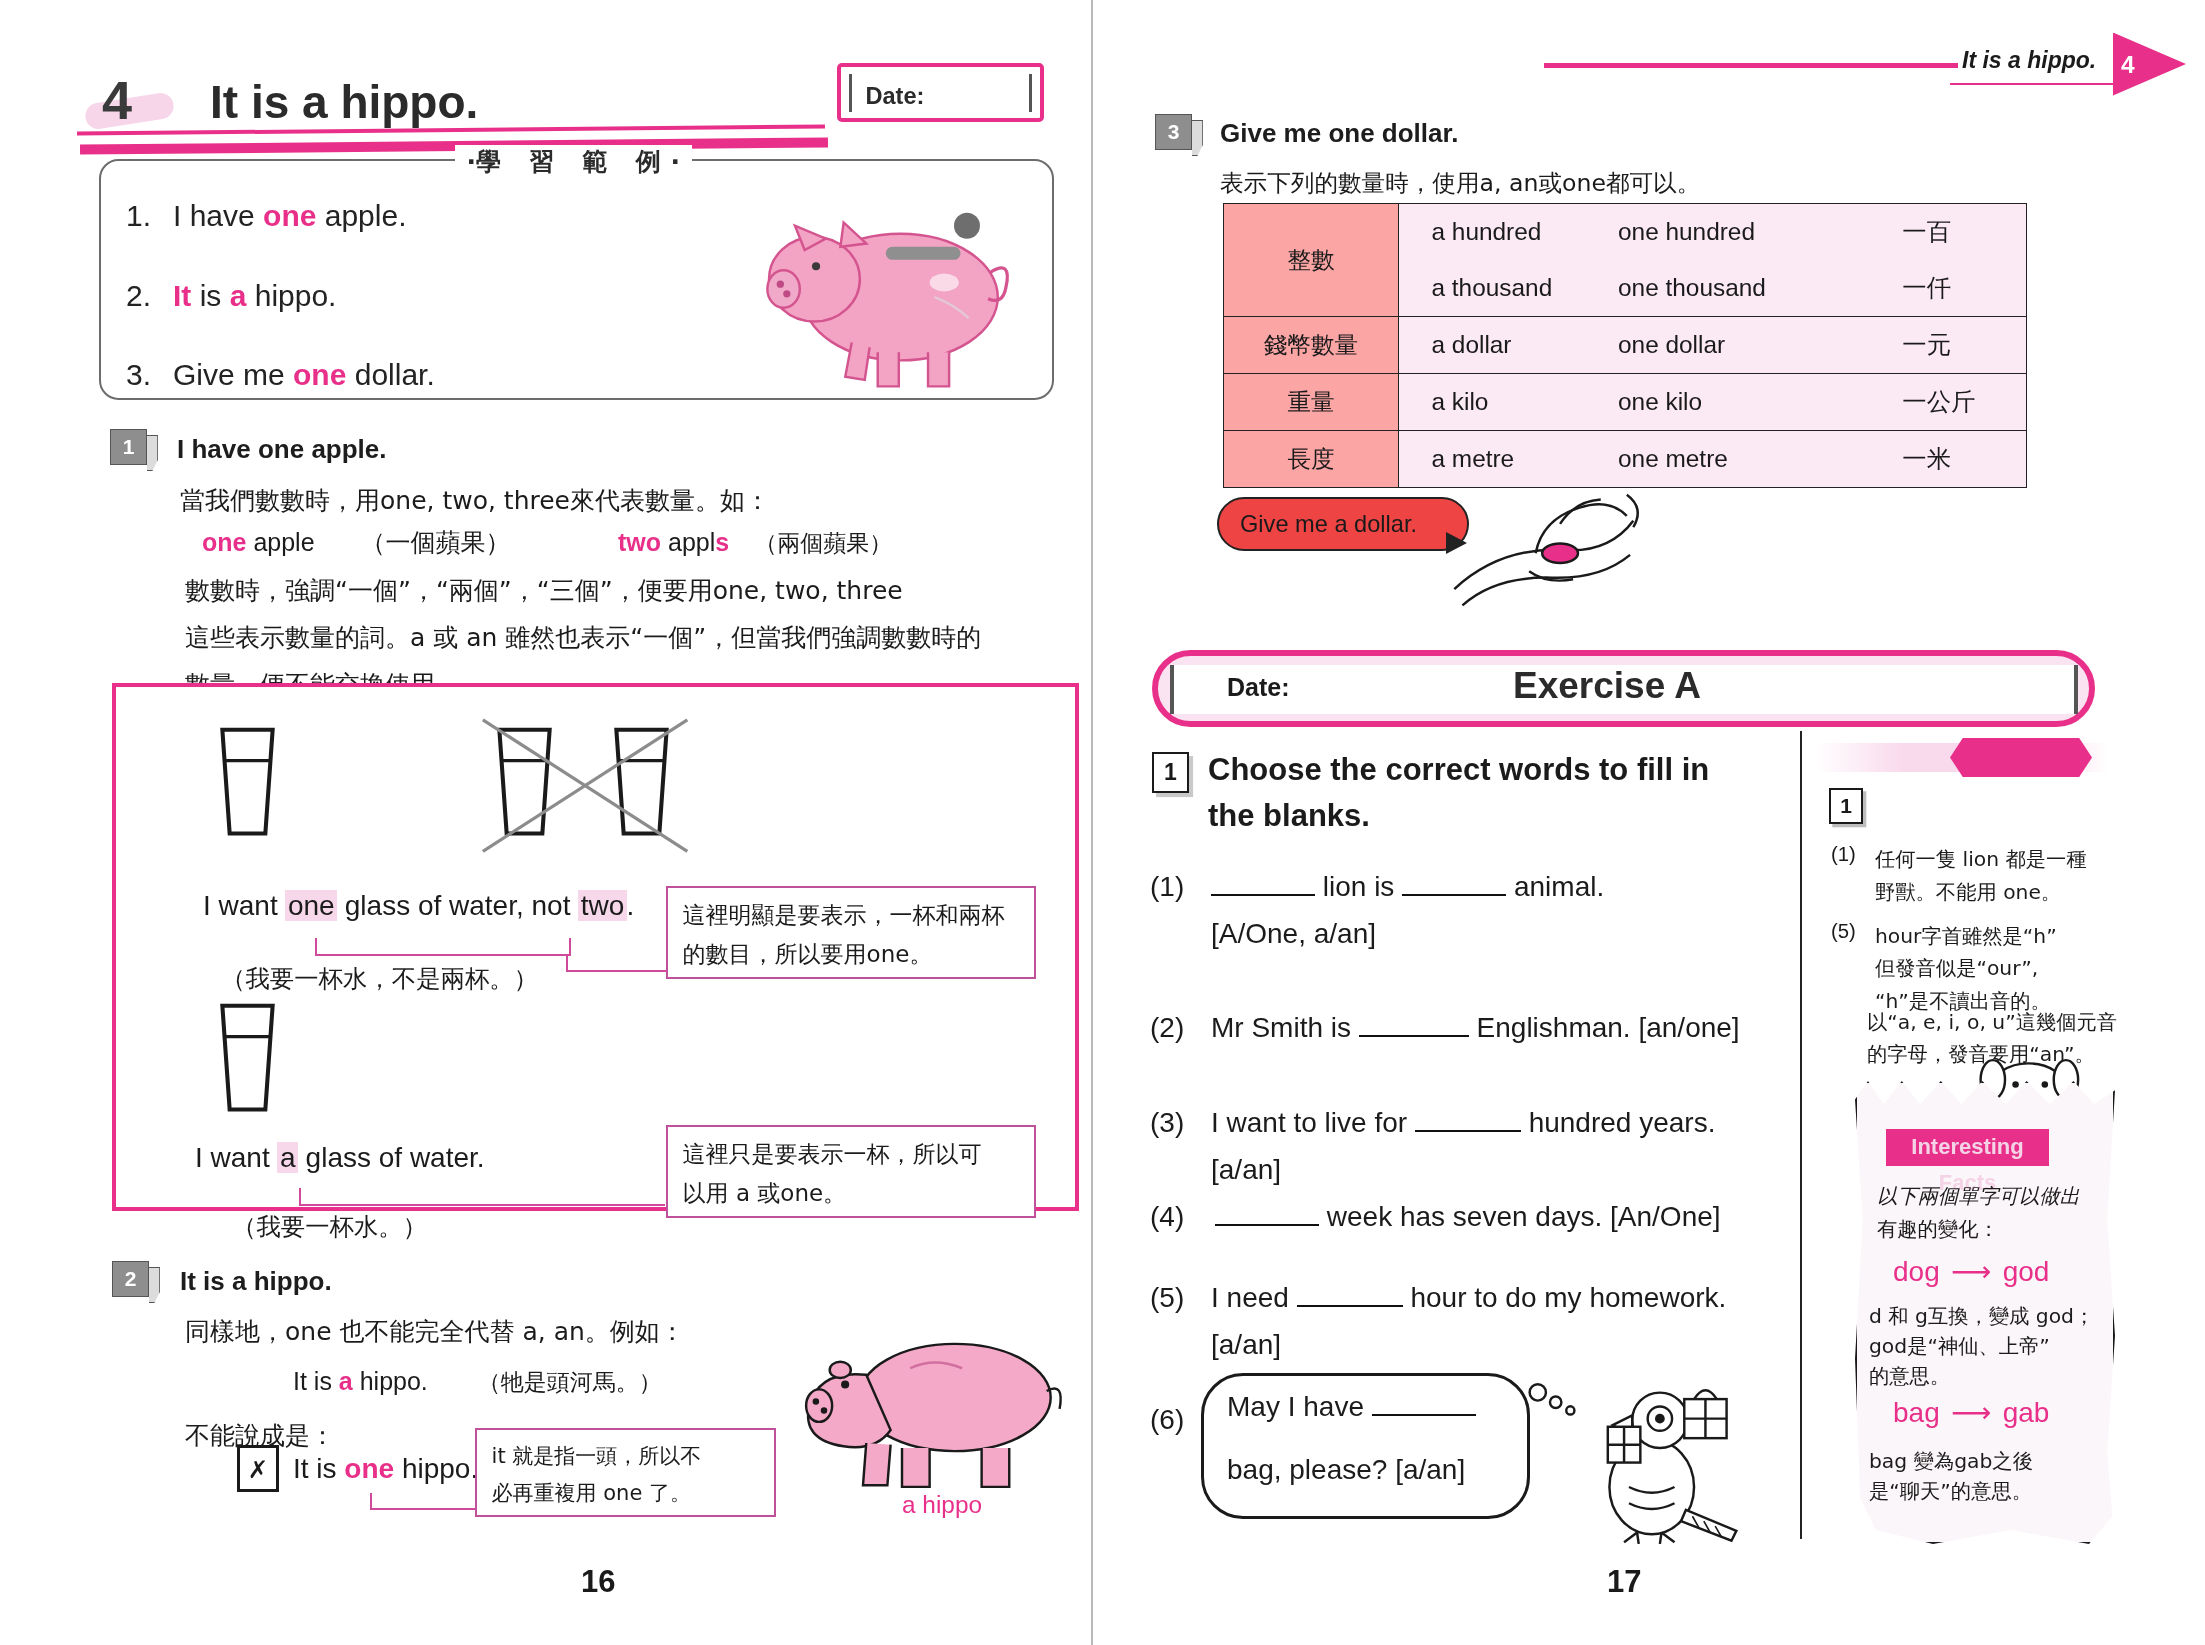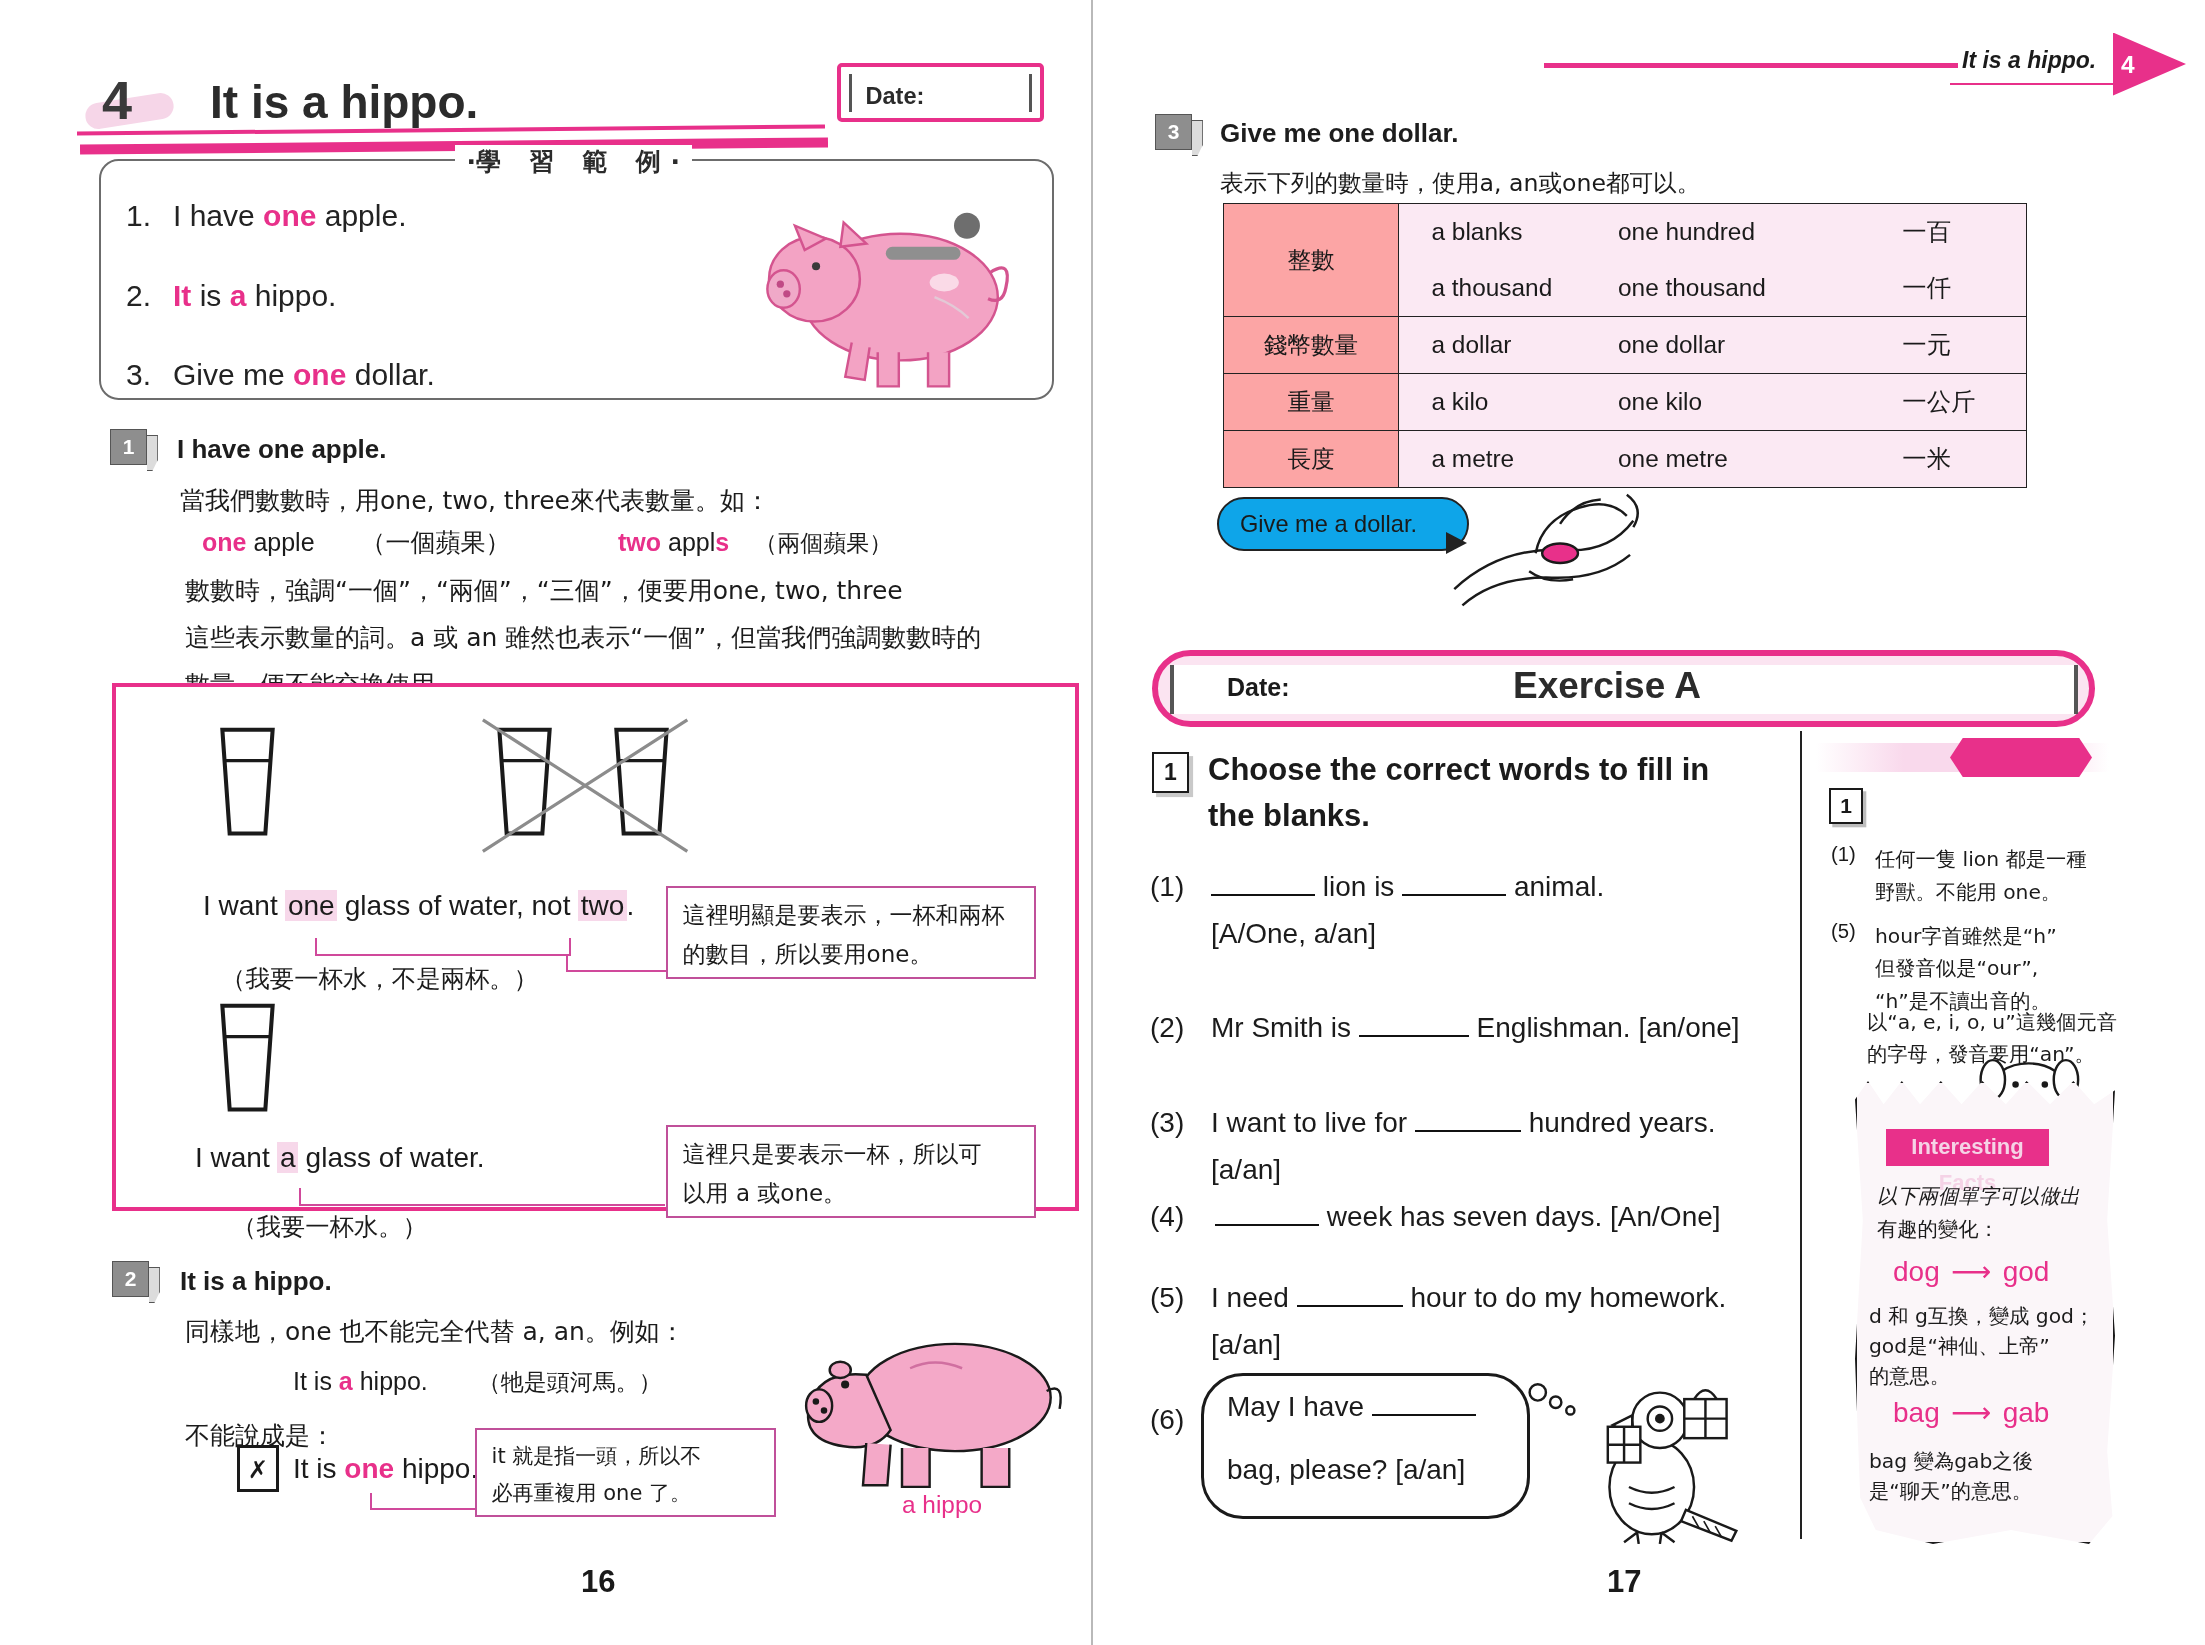--- a/index.html
+++ b/index.html
@@ -109,21 +109,21 @@
   table.dtable td { border:1.6px solid #222; padding:0; }
   td.cat { width:175px; background:#fca5a5; text-align:center; font-size:23.6px; padding:11.4px 0; }
   td.body { background:#fbe9f3; padding:0; }
   .rowline { display:flex; align-items:center; height:56px; }
   .c-a   { width:219px; padding-left:32.5px; }
   .c-one { width:268px; }
   .c-zh  { width:auto; padding-left:16.3px; }
 
   
   .bubble { position:absolute; left:1217px; top:497px; width:252px; height:54px;
-            border:2.4px solid #222; border-radius:28px; background:#0ea5e9;
+            border:2.4px solid #222; border-radius:28px; background:#ef4444;
             font-size:23.6px; line-height:50px; padding-left:21px; }
   .bubble-tail { position:absolute; left:1446px; top:532px; width:0;height:0;
             border-left:21px solid #222; border-top:11.4px solid transparent; border-bottom:11.4px solid transparent; }
 
   
   .exer-banner { position:absolute; left:1152px; top:650px; width:943px; height:77px;
                  border:6.5px solid #e8308a; border-radius:39px; background:#fbe4f1; }
   .exer-inner { position:absolute; left:1170px; top:665px; width:908px; height:49px;
                  background:#fff; border-left:4.1px solid #555; border-right:4.1px solid #555; }
   .exer-date { position:absolute; left:1227px; top:673px; font-size:25px; font-weight:bold; color:#1b1b1b; }
@@ -360,21 +360,21 @@
   <div class="sec-marker" style="left:1155px; top:114px;">3</div>
   <div class="sec-title" style="left:1220px; top:118px;">Give me one dollar.</div>
   <div class="para zh" style="left:1220px; top:161px; font-size:23.6px;">表示下列的數量時，使用a, an或one都可以。</div>
 
   <table class="dtable">
     <tbody>
         <tr>
       <td class="cat zh">整數</td>
       <td class="body">
         <div class="rowline">
-          <span class="c-a">a blanks</span>
+          <span class="c-a">a hundred</span>
           <span class="c-one">one hundred</span>
           <span class="c-zh zh">一百</span>
         </div>
         <div class="rowline">
           <span class="c-a">a thousand</span>
           <span class="c-one">one thousand</span>
           <span class="c-zh zh">一仟</span>
         </div>
       </td>
     </tr>

